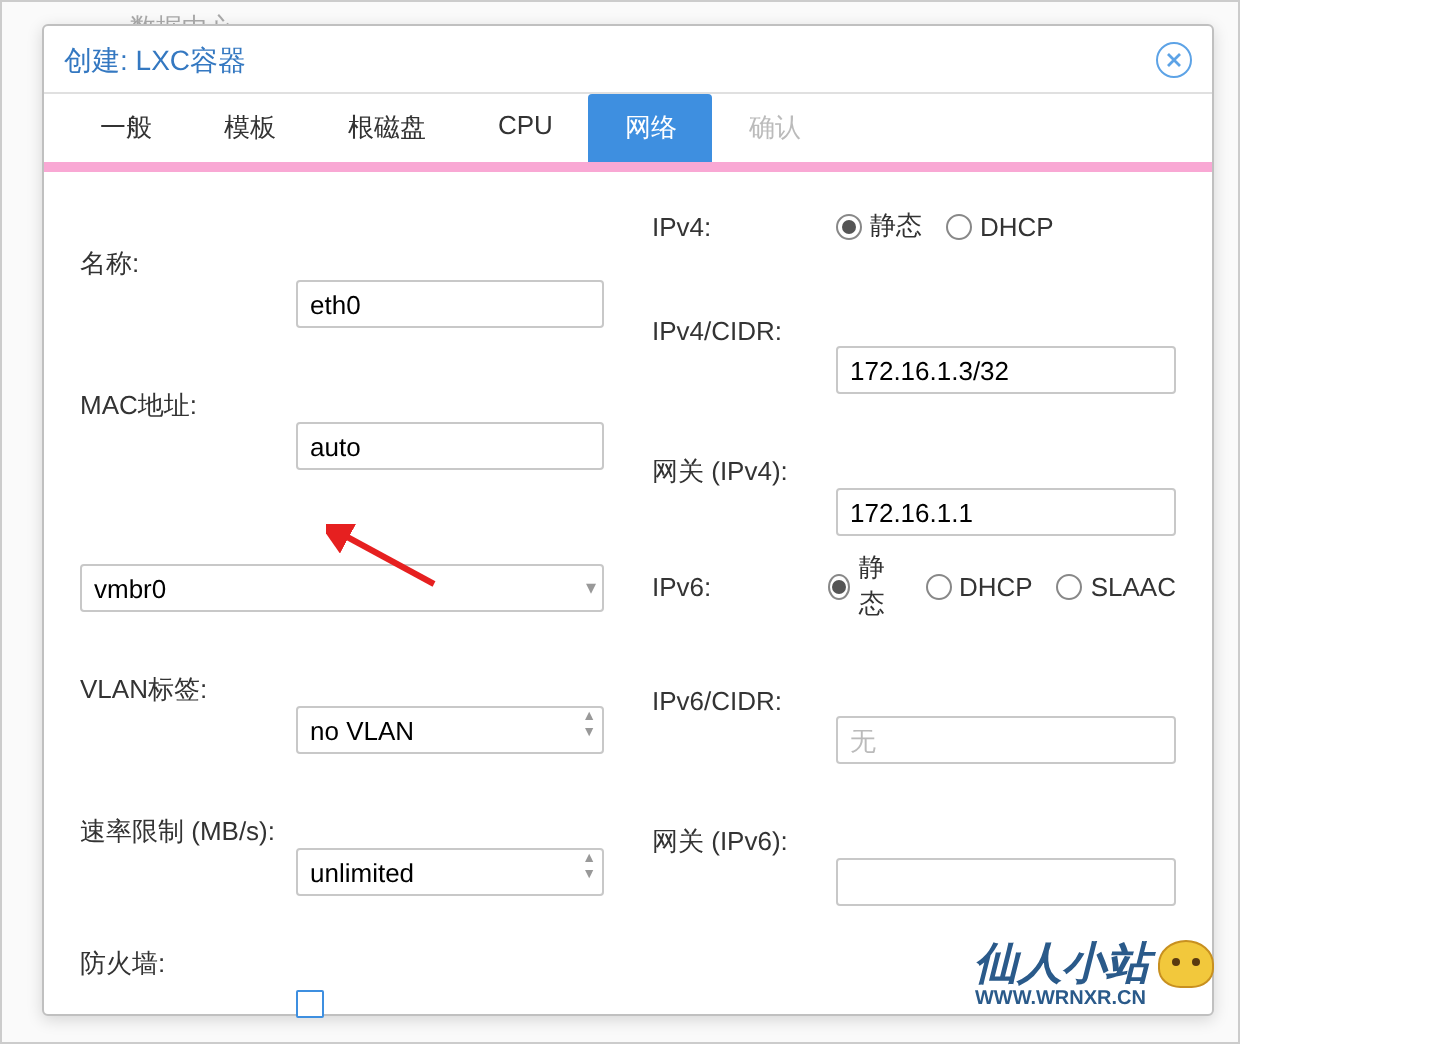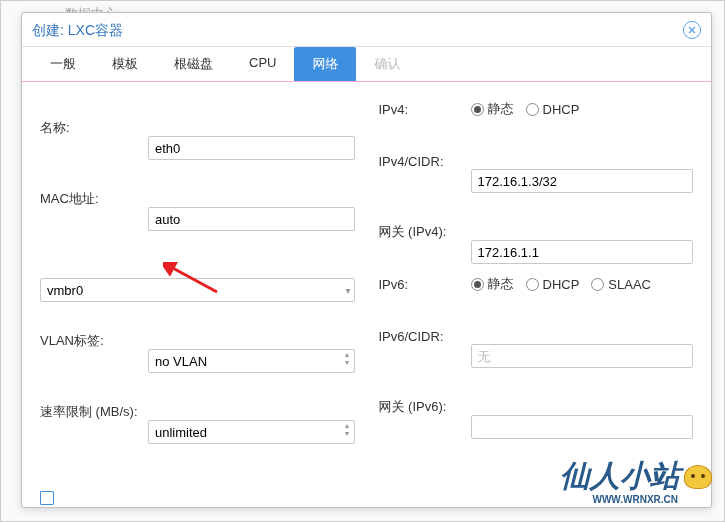--- a/index.html
+++ b/index.html
@@ -1,23 +1,23 @@
 <!DOCTYPE html>
 <html><head>
 <meta charset="utf-8">
 <style>
 * { box-sizing: border-box; margin: 0; padding: 0; }
 body { font-family: "Helvetica Neue", Arial, sans-serif; font-size: 13px; color: #333; background: #fff; width: 725px; height: 522px; overflow: hidden; position: relative; }
-.outer-frame { border: 1px solid #ccc; width: 725px; height: 522px; position: relative; background: #fafafa; }
+.outer-frame { border: 1px solid #ccc; width: 620px; height: 522px; position: relative; background: #fafafa; }
 .bg-text { position: absolute; top: 4px; left: 64px; color: #aaa; font-size: 13px; }
 .dialog { position: absolute; left: 20px; top: 11px; right: 12px; bottom: 13px; background: #fff; border: 1px solid #c0c0c0; border-radius: 3px; box-shadow: 0 2px 8px rgba(0,0,0,0.15); display: flex; flex-direction: column; }
 .titlebar { height: 34px; line-height: 34px; padding: 0 10px; border-bottom: 1px solid #e0e0e0; display: flex; align-items: center; justify-content: space-between; }
 .titlebar-title { color: #3478c1; font-size: 14px; }
 .close-btn { width: 18px; height: 18px; border: 1.5px solid #5da3e6; border-radius: 50%; display: flex; align-items: center; justify-content: center; color: #5da3e6; font-size: 12px; cursor: pointer; }
-.tabs { display: flex; border-bottom: 1px solid #f9a8d4; padding: 0 10px; }
+.tabs { display: flex; border-bottom: 5px solid #f9a8d4; padding: 0 10px; }
 .tab { padding: 8px 18px; color: #333; cursor: pointer; font-size: 13px; }
 .tab.active { background: #3e8fe0; color: #fff; border-radius: 2px 2px 0 0; }
 .tab.disabled { color: #bbb; }
 .content { flex: 1; padding: 14px 18px; display: flex; gap: 24px; }
 .col { flex: 1; }
 .form-row { display: flex; align-items: center; margin-bottom: 7px; min-height: 26px; }
 .form-label { width: 108px; color: #333; font-size: 13px; }
 .form-control { flex: 1; margin-top: 40px; }
 .text-input { width: 100%; height: 24px; border: 1px solid #c8c8c8; border-radius: 2px; padding: 0 6px; font-size: 13px; background: #fff; }
 .text-input::placeholder { color: #bbb; }
@@ -31,21 +31,21 @@
 .radio-circle { width: 13px; height: 13px; border: 1px solid #888; border-radius: 50%; display: flex; align-items: center; justify-content: center; }
 .radio-circle.checked::after { content: ""; width: 7px; height: 7px; background: #555; border-radius: 50%; }
 .footer { height: 40px; border-top: 1px solid #e0e0e0; display: flex; align-items: center; padding: 0 12px; justify-content: space-between; }
 .help-btn { display: flex; align-items: center; gap: 6px; height: 26px; padding: 0 10px; border: 1px solid #ccc; background: #fff; border-radius: 2px; cursor: pointer; color: #555; }
 .help-icon { width: 13px; height: 13px; border: 1px solid #888; border-radius: 50%; display: flex; align-items: center; justify-content: center; font-size: 9px; color: #888; font-weight: bold; }
 .footer-right { display: flex; align-items: center; gap: 10px; }
 .adv-toggle { display: flex; align-items: center; gap: 4px; color: #ef4444; }
 .adv-check { width: 13px; height: 13px; border: 1px solid #999; border-radius: 1px; }
 .arrow-annotation { position: absolute; left: 162px; top: 261px; pointer-events: none; }
 .watermark { position: absolute; right: 12px; bottom: 24px; display: flex; align-items: center; gap: 4px; pointer-events: none; }
-.watermark-text { font-size: 30px; font-weight: bold; color: #2a5a8a; font-style: italic; text-shadow: 1px 1px 0 #fff, -1px -1px 0 #fff; }
+.watermark-text { font-size: 22px; font-weight: bold; color: #2a5a8a; font-style: italic; text-shadow: 1px 1px 0 #fff, -1px -1px 0 #fff; }
 .watermark-sub { position: absolute; right: 46px; bottom: 16px; font-size: 10px; color: #2a5a8a; font-weight: bold; text-shadow: 1px 1px 0 #fff; }
 .emoji-face { width: 28px; height: 24px; background: #f2c83c; border-radius: 50% 50% 40% 40%; border: 1px solid #c89020; position: relative; }
 .emoji-face::before, .emoji-face::after { content: ""; position: absolute; width: 4px; height: 4px; background: #5a3a10; border-radius: 50%; top: 8px; }
 .emoji-face::before { left: 6px; }
 .emoji-face::after { right: 6px; }
 </style>
 </head>
 <body>
 
 <div class="outer-frame">
@@ -100,20 +100,21 @@
           <div class="form-label">速率限制 (MB/s):</div>
           <div class="form-control combo">
             <input class="text-input" value="unlimited" style="">
             <div class="spinner-arrows">
                 <span>▲</span>
                 <span>▼</span>
               </div>
           </div>
         </div>
         <div class="form-row">
+          <div class="form-label">防火墙:</div>
           <div class="form-control">
               <div class="checkbox"></div>
             </div>
         </div>
       </div>
 
       <div class="col">
         <div class="form-row">
           <div class="form-label" style="width:92px">IPv4:</div>
           <div class="radio-group" id="ipv4-radios">

